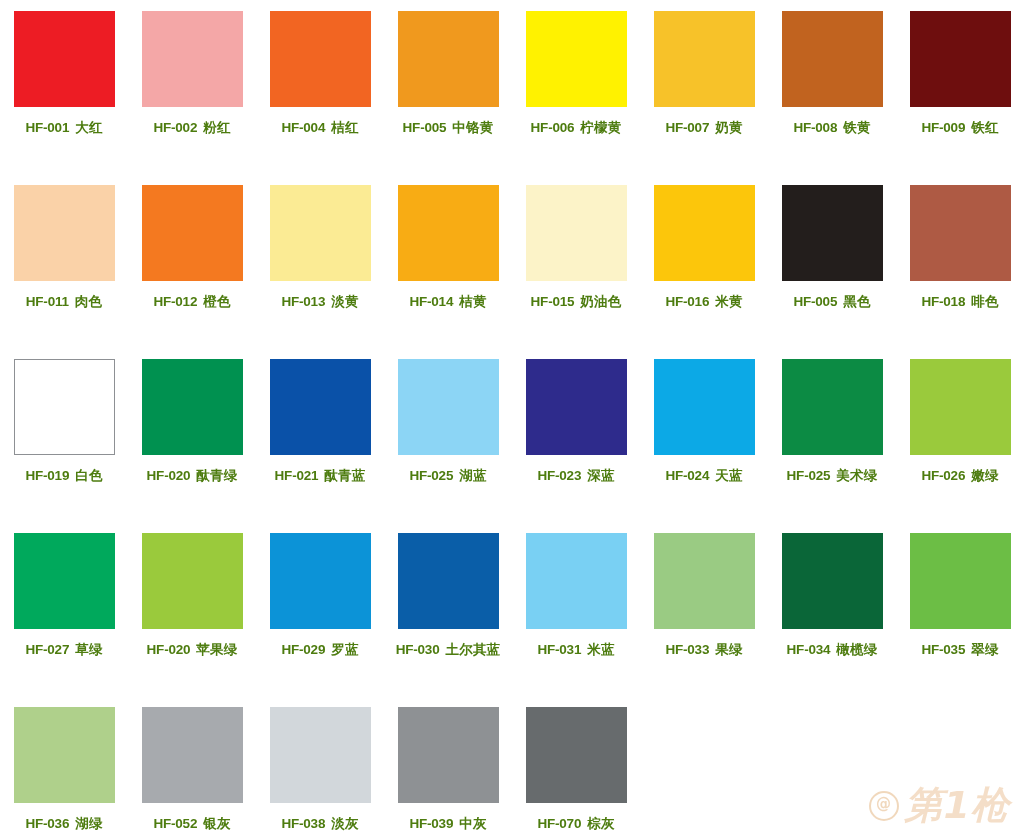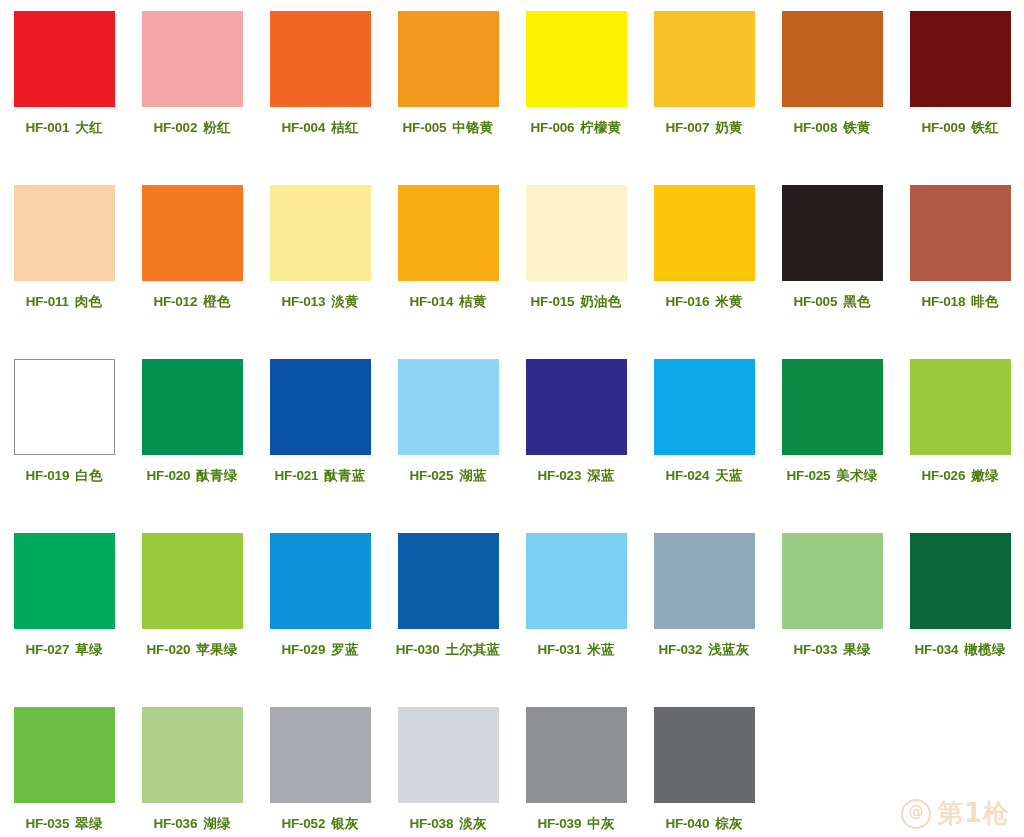--- a/index.html
+++ b/index.html
@@ -93,23 +93,24 @@
     border: 2px solid #e0a96d;
     border-radius: 50%;
     color: #e0a96d;
     font-size: 15px;
     line-height: 22px;
     text-align: center;
     font-weight: bold;
     font-family: "DejaVu Sans", sans-serif;
   }
   .watermark .wm-text {
-    font-size: 26px;
+    font-size: 38px;
     font-weight: bold;
     color: #e8b887;
+    font-style: italic;
     font-family: "DejaVu Sans", "Liberation Sans", sans-serif;
     letter-spacing: 1px;
   }
 </style>
 </head>
 <body>
 
 <div id="chart">
   <div class="swatch-grid">
       <div class="cell">
@@ -222,24 +223,20 @@
       </div>
       <div class="cell">
         <div class="chip" style="background-color: rgb(10, 94, 168);"></div>
         <div class="caption"><span class="code">HF-030</span><span class="cname">土尔其蓝</span></div>
       </div>
       <div class="cell">
         <div class="chip" style="background-color: rgb(121, 208, 243);"></div>
         <div class="caption"><span class="code">HF-031</span><span class="cname">米蓝</span></div>
       </div>
       <div class="cell">
-        <div class="chip" style="background-color: rgb(142, 169, 184);"></div>
-        <div class="caption"><span class="code">HF-032</span><span class="cname">浅蓝灰</span></div>
-      </div>
-      <div class="cell">
         <div class="chip" style="background-color: rgb(154, 203, 131);"></div>
         <div class="caption"><span class="code">HF-033</span><span class="cname">果绿</span></div>
       </div>
       <div class="cell">
         <div class="chip" style="background-color: rgb(10, 102, 56);"></div>
         <div class="caption"><span class="code">HF-034</span><span class="cname">橄榄绿</span></div>
       </div>
       <div class="cell">
         <div class="chip" style="background-color: rgb(108, 190, 69);"></div>
         <div class="caption"><span class="code">HF-035</span><span class="cname">翠绿</span></div>
@@ -255,21 +252,21 @@
       <div class="cell">
         <div class="chip" style="background-color: rgb(210, 215, 219);"></div>
         <div class="caption"><span class="code">HF-038</span><span class="cname">淡灰</span></div>
       </div>
       <div class="cell">
         <div class="chip" style="background-color: rgb(142, 145, 148);"></div>
         <div class="caption"><span class="code">HF-039</span><span class="cname">中灰</span></div>
       </div>
       <div class="cell">
         <div class="chip" style="background-color: rgb(103, 107, 109);"></div>
-        <div class="caption"><span class="code">HF-040</span><span class="cname">棕灰</span></div>
+        <div class="caption"><span class="code">HF-070</span><span class="cname">棕灰</span></div>
       </div>
     </div>
 
   <div class="watermark">
     <span class="wm-badge">@</span>
     <span class="wm-text">第1枪</span>
   </div>
 </div>
 
 </body></html>

